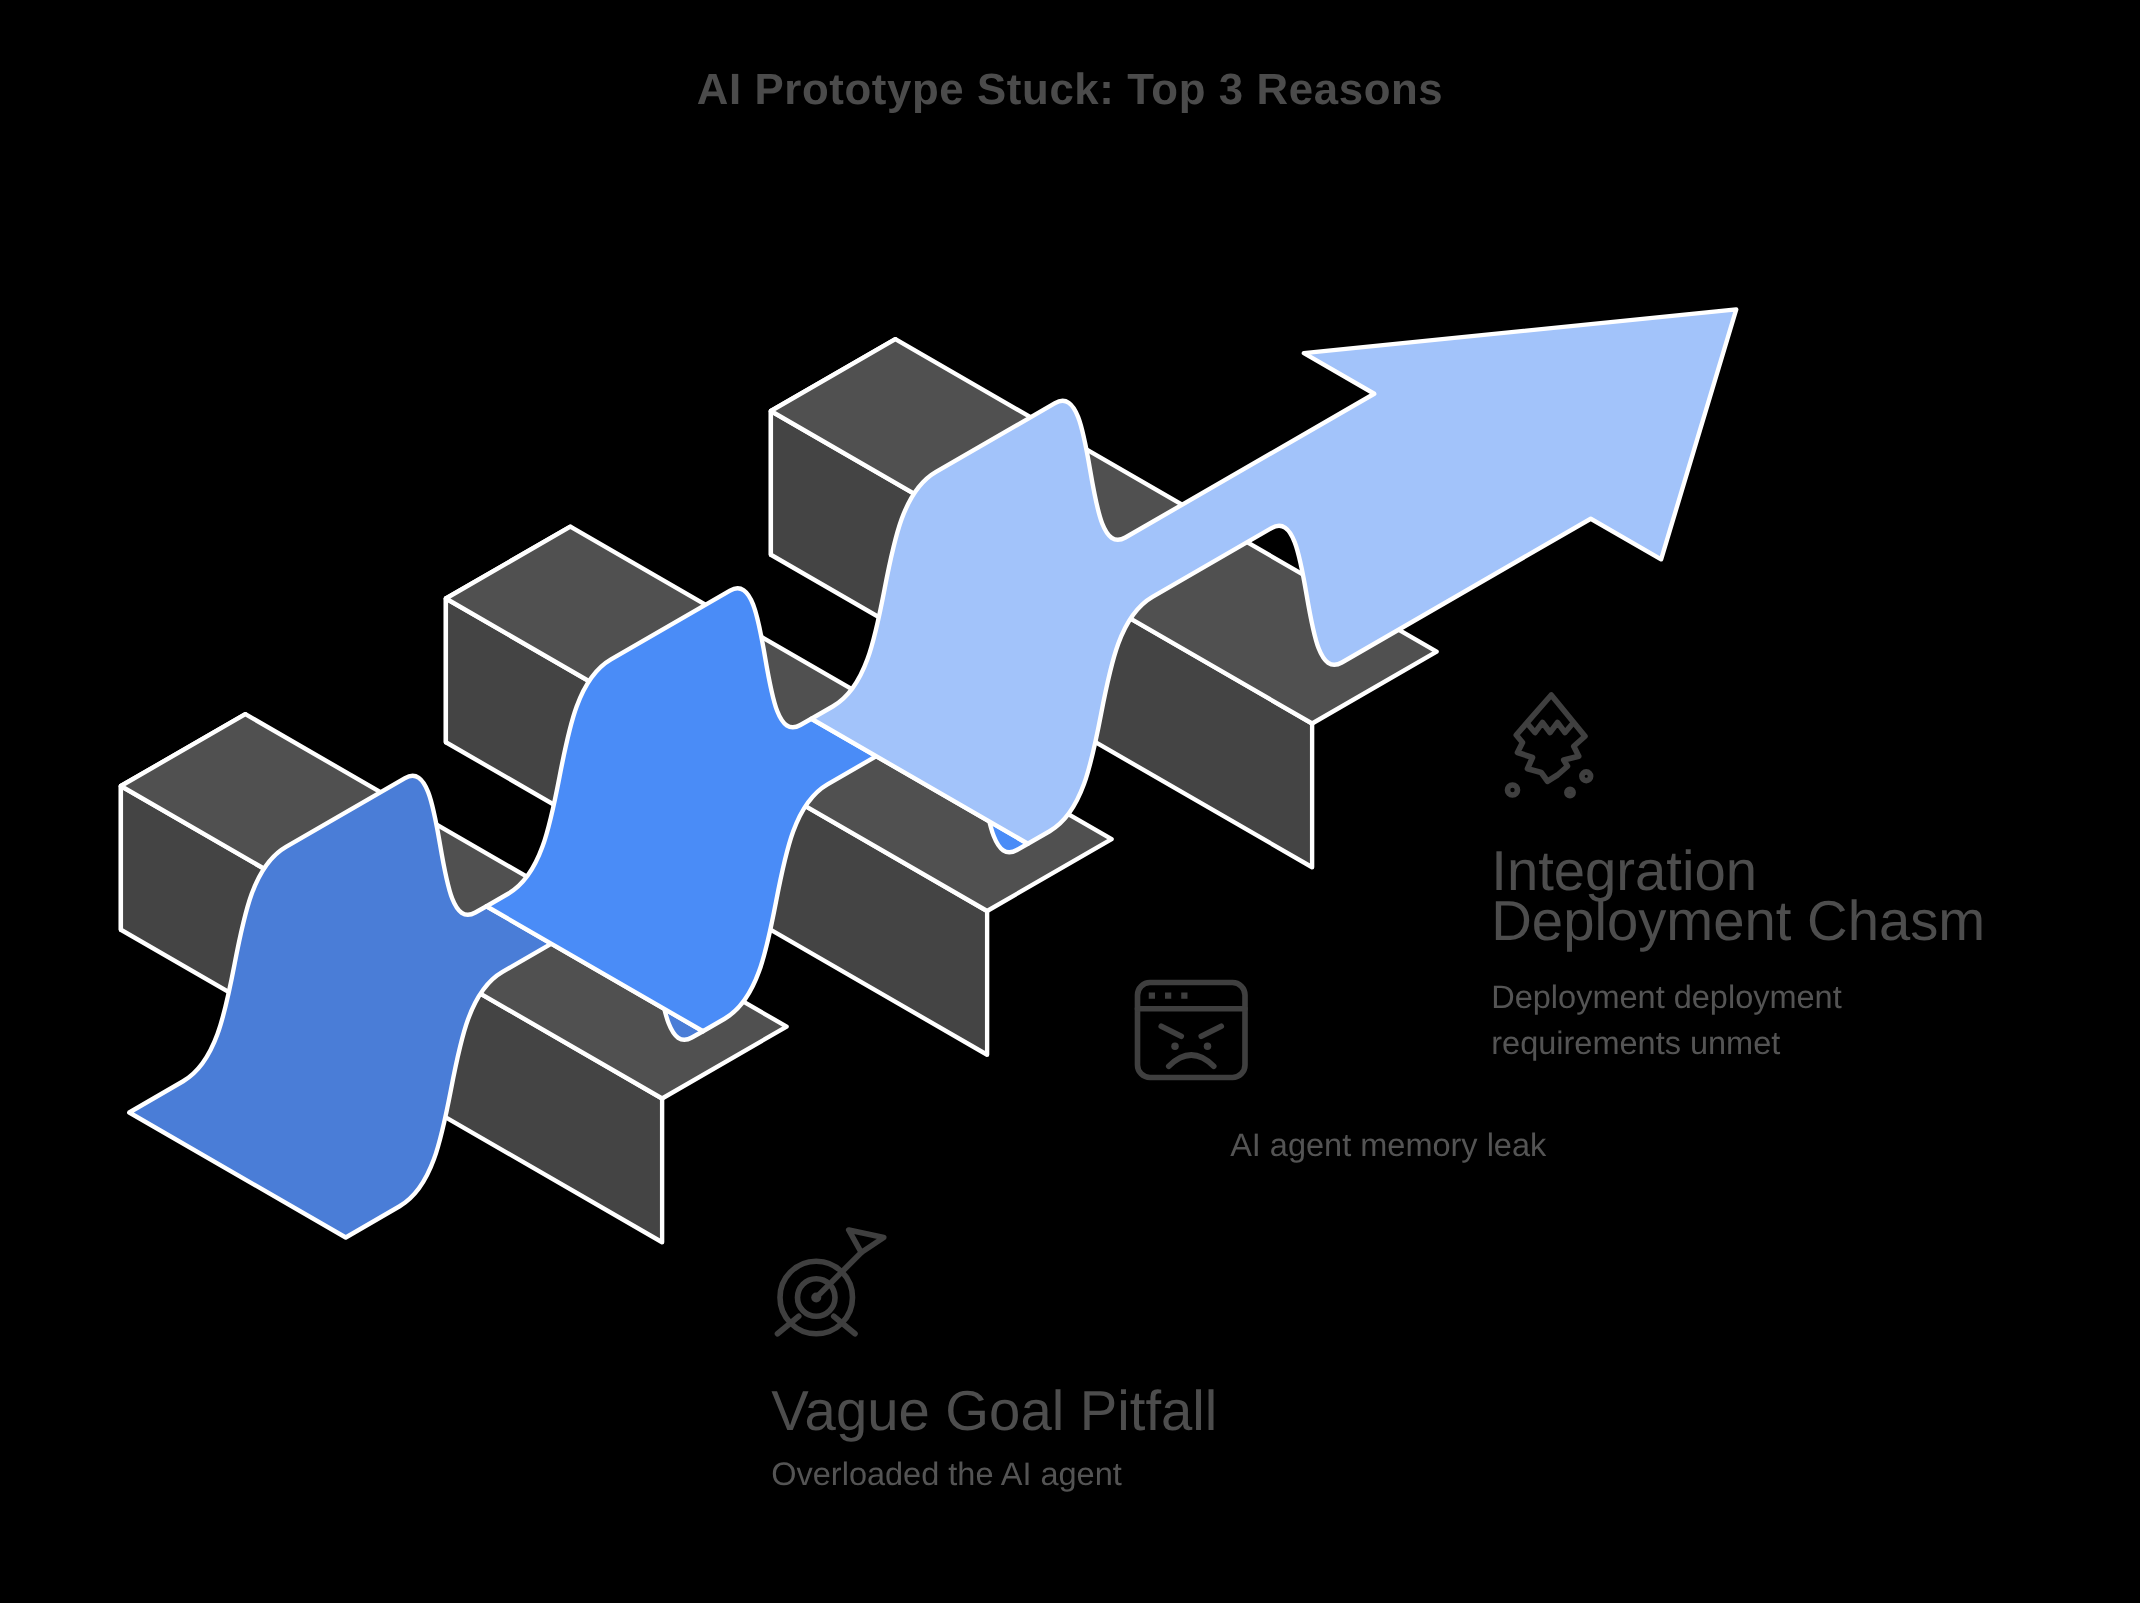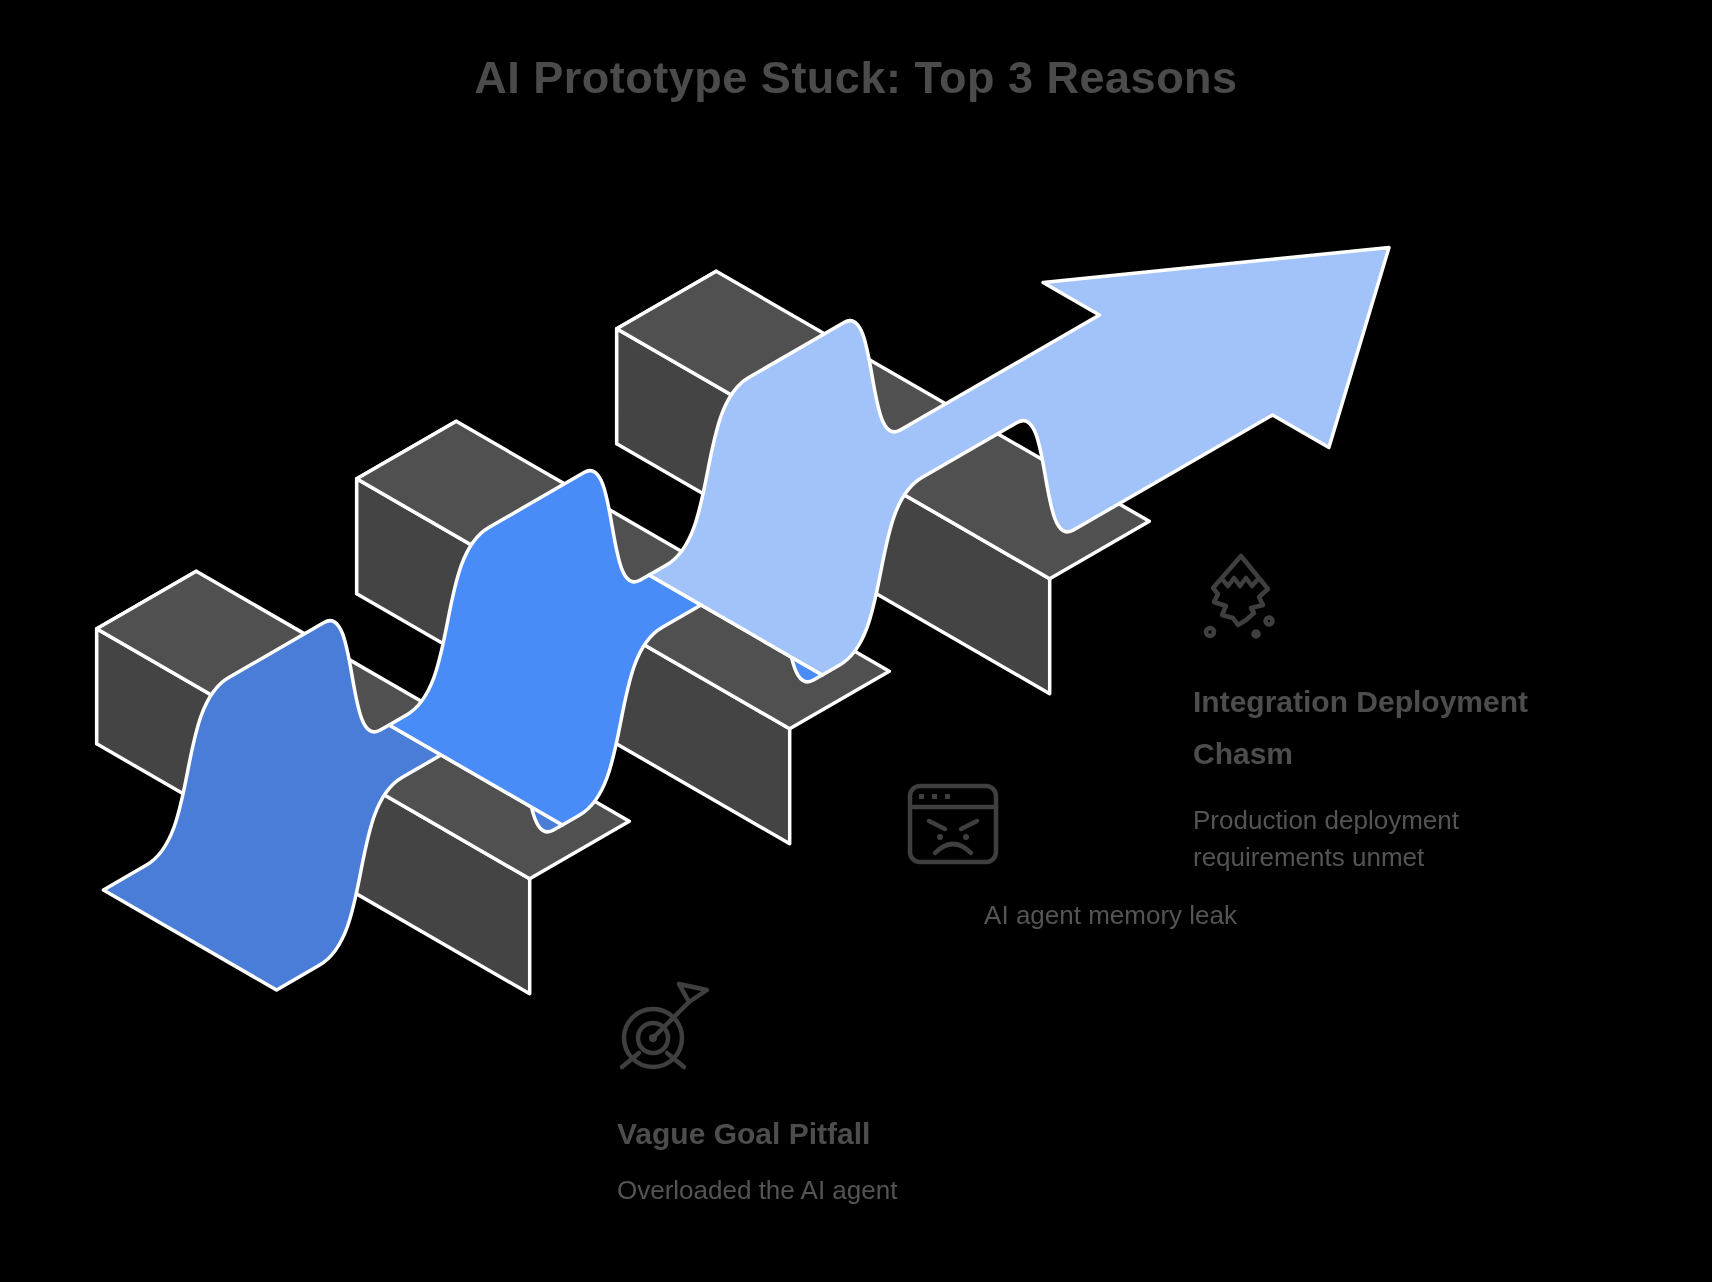--- a/index.html
+++ b/index.html
@@ -8,41 +8,41 @@
     background: var(--color-bg, #000);
     overflow: hidden;
     position: relative;
     font-family: "Liberation Sans", sans-serif;
   }
   .page-title {
     position: absolute;
     left: 0; right: 0; top: 52px;
     margin: 0;
     text-align: center;
-    font-size: 45px;
+    font-size: 35px;
     font-weight: bold;
     letter-spacing: 0.5px;
     color: var(--color-title, #4b4b4b);
   }
   #scene {
     position: absolute;
     left: 0; top: 0;
   }
   .outlined {
     stroke: var(--color-outline, #fff);
     stroke-width: 3.5;
     stroke-linejoin: round;
     stroke-linecap: round;
   }
   .section { position: absolute; }
   .section h2 {
     margin: 0;
-    font-size: 30px;
-    font-weight: bold;
-    line-height: 52px;
+    font-size: 45px;
+    font-weight: normal;
+    line-height: 40px;
     color: var(--color-heading, #4d4d4d);
   }
   .section p {
     margin: 0;
     font-size: 26px;
     font-weight: 400;
     line-height: 37px;
     max-width: 330px;
     color: var(--color-subtitle, #545454);
   }
@@ -159,14 +159,14 @@
   <svg width="95" height="95" viewBox="0 0 95 95">
     <g class="icon-stroke">
       <path d="M48 8 L20 40 L25 46 L21 54 L33 58 L29 67 L40 70 L45 77 L53 72 L61 65 L58 60 L70 57 L66 49 L75 41 Z"></path>
       <path d="M29 31 L35 38 L41 30 L47 38 L53 30 L59 38 L65 31"></path>
       <circle cx="17" cy="84" r="4"></circle>
       <circle cx="76" cy="73" r="3.5"></circle>
       <circle cx="63" cy="86" r="2.5"></circle>
     </g>
   </svg>
   <h2>Integration Deployment Chasm</h2>
-  <p>Production deployment requirements unmet</p>
+  <p>Deployment deployment requirements unmet</p>
 </div>
 
 </body></html>

